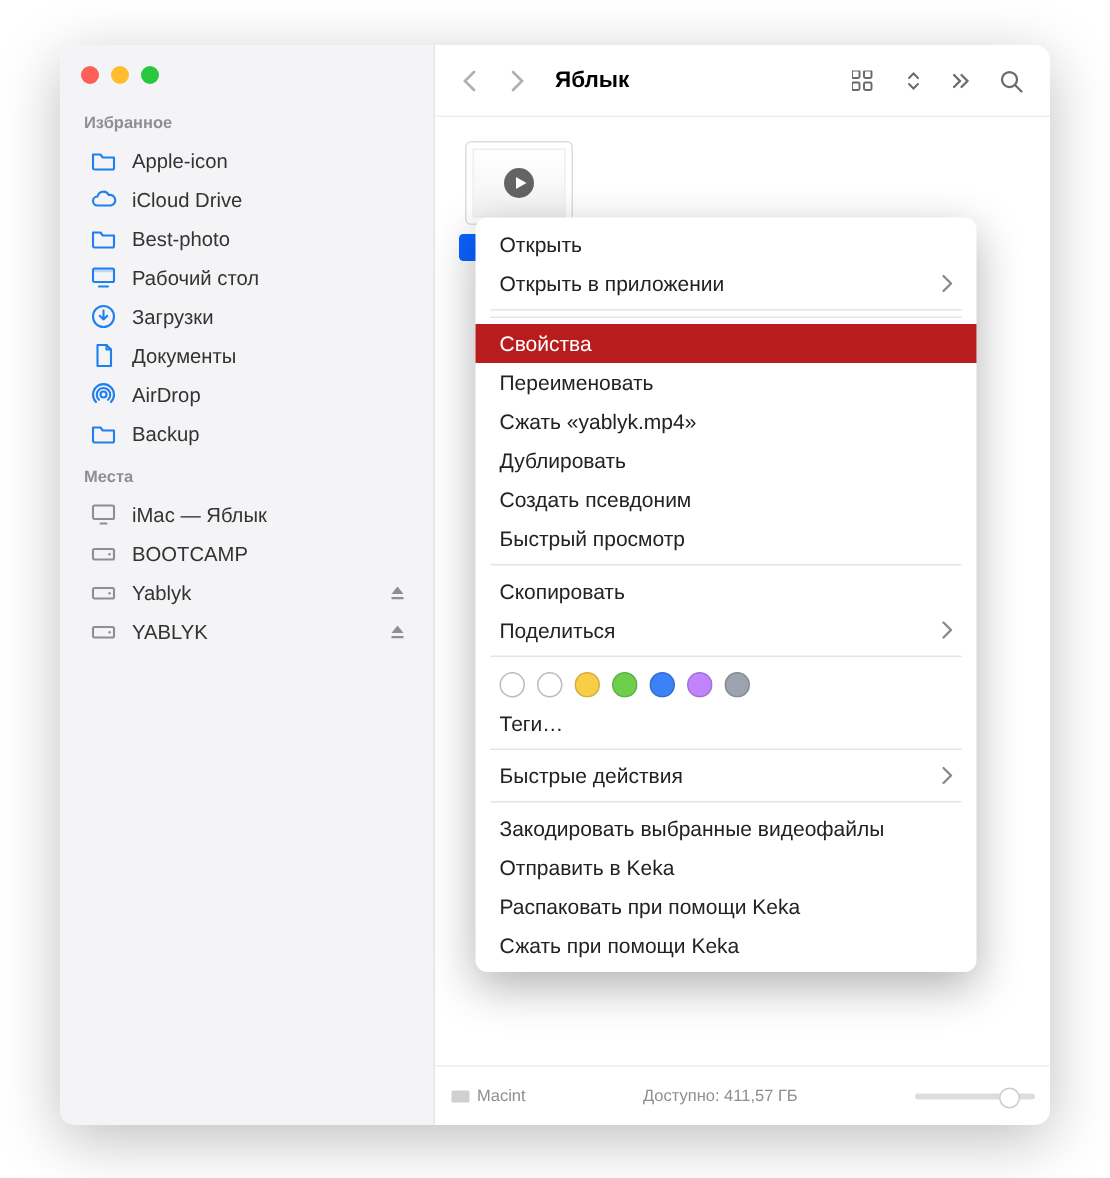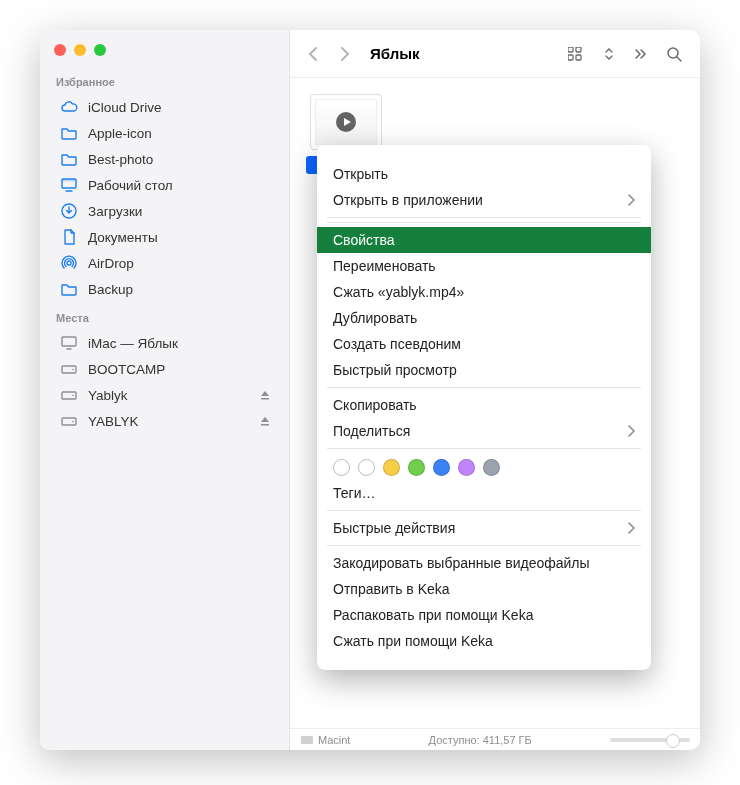--- a/index.html
+++ b/index.html
@@ -27,29 +27,29 @@
   .file { width: 80px; }
   .thumb { width: 72px; height: 56px; border:1px solid #ddd; border-radius:4px; background:#fff; padding:4px; position:relative; margin:0 auto; }
   .thumb-inner { width:100%; height:100%; background:linear-gradient(#fff,#f2f2f2); border:1px solid #eee; position:relative; }
   .thumb-dot { width:20px; height:20px; border-radius:50%; background:rgba(0,0,0,0.6); position:absolute; left:50%; top:50%; transform:translate(-50%,-50%); display:flex; align-items:center; justify-content:center; }
   .thumb-dot::after { content:""; border-left:7px solid #fff; border-top:4px solid transparent; border-bottom:4px solid transparent; margin-left:2px; }
   .file-label { margin-top:6px; background:#0a63ff; color:#fff; font-size:12px; padding:2px 6px; border-radius:3px; text-align:center; white-space:nowrap; overflow:hidden; }
   .watermark { position:absolute; left:40px; top:340px; font-size:44px; color:rgba(0,0,0,0.12); font-weight:400; pointer-events:none; }
   .ctx {
     position:absolute; left:317px; top:145px; width:334px;
     background:#fff; border-radius:8px; box-shadow:0 10px 30px rgba(0,0,0,0.3);
-    padding:16px 0; font-size:14px;
+    padding:5px 0; font-size:14px;
   }
   .ctx-item { padding:5px 16px; display:flex; align-items:center; position:relative; color:#222; }
-  .ctx-item.sel { background:#15803d; color:#fff; }
+  .ctx-item.sel { background:#b91c1c; color:#fff; }
   .ctx-item .chev { margin-left:auto; color:#888; font-size:13px; }
   .ctx-sep { height:1px; background:#e5e5e5; margin:4px 10px; }
   .tag-row { display:flex; gap:8px; padding:6px 16px 4px; }
   .tag { width:17px; height:17px; border-radius:50%; border:1px solid rgba(0,0,0,0.15); }
-  .statusbar { height:22px; border-top:1px solid #eee; display:flex; align-items:center; padding:0 10px; gap:8px; font-size:11px; color:#8e8e93; }
+  .statusbar { height:40px; border-top:1px solid #eee; display:flex; align-items:center; padding:0 10px; gap:8px; font-size:11px; color:#8e8e93; }
   .statusbar .seg { display:flex; align-items:center; gap:4px; white-space:nowrap; }
   .statusbar .grow { flex:1; text-align:center; }
   .slider { width:80px; height:4px; background:#ddd; border-radius:2px; position:relative; }
   .slider::after { content:""; position:absolute; right:10px; top:-4px; width:12px; height:12px; background:#fff; border:1px solid #ccc; border-radius:50%; }
   svg { display:block; }
 </style>
 </head>
 <body>
 
 <div class="window">
@@ -57,32 +57,32 @@
     <div class="traffic">
       <div class="tl red"></div>
       <div class="tl yellow"></div>
       <div class="tl green"></div>
     </div>
     <div class="section-label">Избранное</div>
     <div id="fav-list">
         <div class="side-item">
           <span class="icn">
             <svg width="18" height="18" viewBox="0 0 18 18">
+              <path d="M2 5h5l1.5 2H16v7a1 1 0 01-1 1H3a1 1 0 01-1-1V5z" stroke="currentColor" stroke-width="1.4" fill="none" stroke-linecap="round" stroke-linejoin="round"></path>
+            </svg>
+          </span>
+          <span>Apple-icon</span>
+        </div>
+        <div class="side-item">
+          <span class="icn">
+            <svg width="18" height="18" viewBox="0 0 18 18">
               <path d="M5 13a3 3 0 010-6 4 4 0 017.5-1A3 3 0 0114 13H5z" stroke="currentColor" stroke-width="1.4" fill="none" stroke-linecap="round" stroke-linejoin="round"></path>
             </svg>
           </span>
           <span>iCloud Drive</span>
-        </div>
-        <div class="side-item">
-          <span class="icn">
-            <svg width="18" height="18" viewBox="0 0 18 18">
-              <path d="M2 5h5l1.5 2H16v7a1 1 0 01-1 1H3a1 1 0 01-1-1V5z" stroke="currentColor" stroke-width="1.4" fill="none" stroke-linecap="round" stroke-linejoin="round"></path>
-            </svg>
-          </span>
-          <span>Apple-icon</span>
         </div>
         <div class="side-item">
           <span class="icn">
             <svg width="18" height="18" viewBox="0 0 18 18">
               <path d="M2 5h5l1.5 2H16v7a1 1 0 01-1 1H3a1 1 0 01-1-1V5z" stroke="currentColor" stroke-width="1.4" fill="none" stroke-linecap="round" stroke-linejoin="round"></path>
             </svg>
           </span>
           <span>Best-photo</span>
         </div>
         <div class="side-item">

